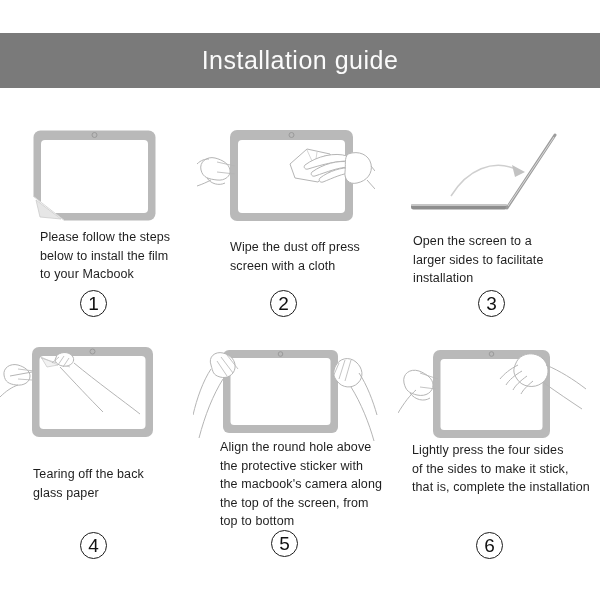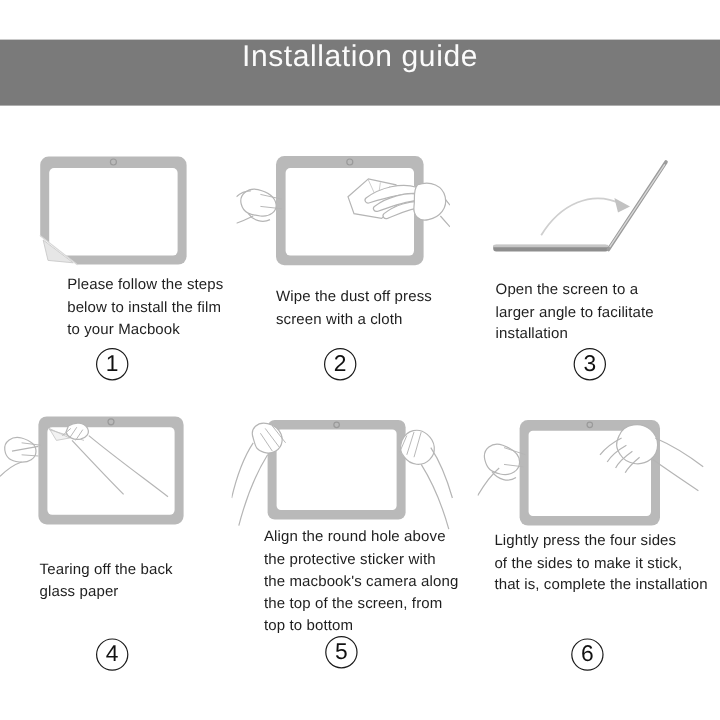--- a/index.html
+++ b/index.html
@@ -2,35 +2,35 @@
 <html><head>
 <meta charset="utf-8">
 <style>
   html,body{margin:0;padding:0;background:#ffffff;}
   .canvas{
     position:relative;width:600px;height:600px;background:#ffffff;overflow:hidden;
     font-family:"Liberation Sans","DejaVu Sans",sans-serif;
   }
   .banner{
     position:absolute;left:0;top:33px;width:600px;height:55px;background:#7a7a7a;
-    display:flex;align-items:flex-start;justify-content:center;
+    display:flex;align-items:center;justify-content:center;
   }
   .banner-title{color:#fbfbfb;font-size:25px;letter-spacing:.5px;font-weight:400;}
   .illus{position:absolute;}
   .caption{
     position:absolute;white-space:pre-line;color:#1e1e1e;
     font-size:12.5px;line-height:18.6px;letter-spacing:.1px;
   }
   .numbadge{
     position:absolute;width:27px;height:27px;border:1.4px solid #1b1b1b;border-radius:50%;
     display:flex;align-items:center;justify-content:center;background:#fff;
     font-size:19px;color:#111;box-sizing:border-box;
   }
   
-  .s1-illus{left:33px;top:130px;}  .s1-cap{left:40px;top:228px;margin-left:16px;}  .s1-num{left:80px;top:290px;}
+  .s1-illus{left:33px;top:130px;}  .s1-cap{left:40px;top:228px;}  .s1-num{left:80px;top:290px;}
   
   .s2-illus{left:197px;top:128px;} .s2-cap{left:230px;top:238px;} .s2-num{left:270px;top:290px;}
   
   .s3-illus{left:405px;top:128px;} .s3-cap{left:413px;top:232px;} .s3-num{left:478px;top:290px;}
   
   .s4-illus{left:0px;top:345px;}   .s4-cap{left:33px;top:465px;}  .s4-num{left:80px;top:532px;}
   
   .s5-illus{left:193px;top:343px;} .s5-cap{left:220px;top:438px;} .s5-num{left:271px;top:530px;}
   
   .s6-illus{left:398px;top:343px;} .s6-cap{left:412px;top:441px;} .s6-num{left:476px;top:532px;}
@@ -87,21 +87,21 @@
   <div>
     <svg class="illus s3-illus" width="155" height="87" viewBox="0 0 155 87">
       <rect x="6" y="76" width="96" height="5.5" rx="2.5" fill="#8e8e8e"></rect>
       <rect x="6" y="76" width="96" height="2" rx="1" fill="#c6c6c6"></rect>
       <path d="M102,80 L150,7" stroke="#9c9c9c" stroke-width="3" stroke-linecap="round" fill="none"></path>
       <path d="M103,78 L149,9" stroke="#dadada" stroke-width="1" fill="none"></path>
       <path d="M46,68 C62,42 88,30 113,42" fill="none" stroke="#cfcfcf" stroke-width="1.5"></path>
       <polygon points="120,44 107,37 110,49" fill="#c2c2c2"></polygon>
     </svg>
     <div class="caption s3-cap">Open the screen to a
-larger angle to facilitate
+larger sides to facilitate
 installation</div>
     <div class="numbadge s3-num">3</div>
   </div>
 
   <div>
     <svg class="illus s4-illus" width="165" height="95" viewBox="0 0 165 95">
       <rect x="32" y="2" width="121" height="90" rx="7" fill="#b9b9b9"></rect>
       <rect x="39.5" y="11" width="106" height="73" rx="4" fill="#ffffff"></rect>
       <circle cx="92.5" cy="6.5" r="2.5" fill="none" stroke="#9a9a9a" stroke-width="1"></circle>
 

